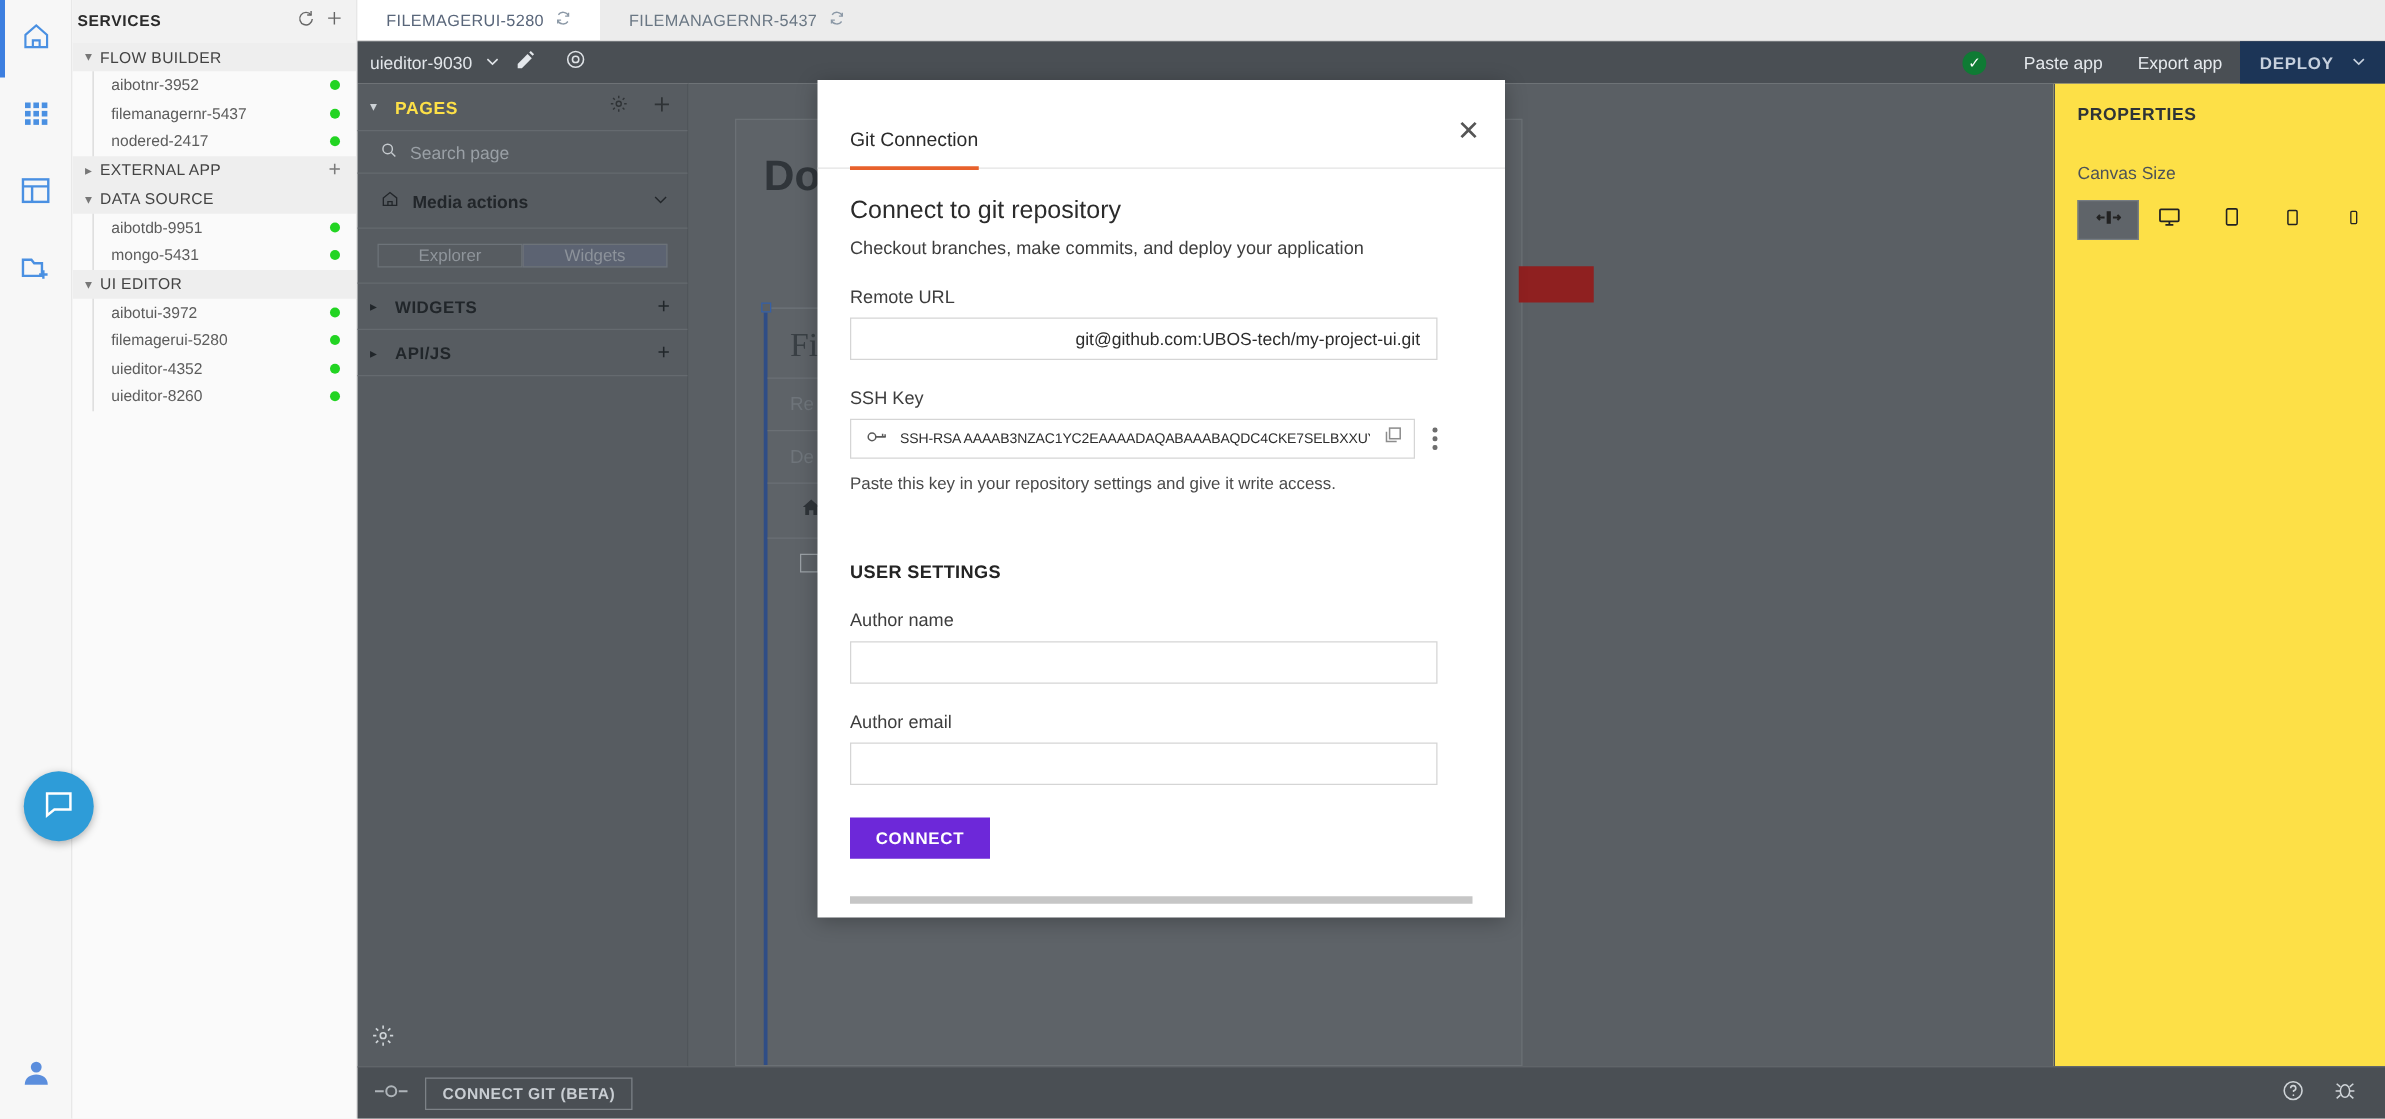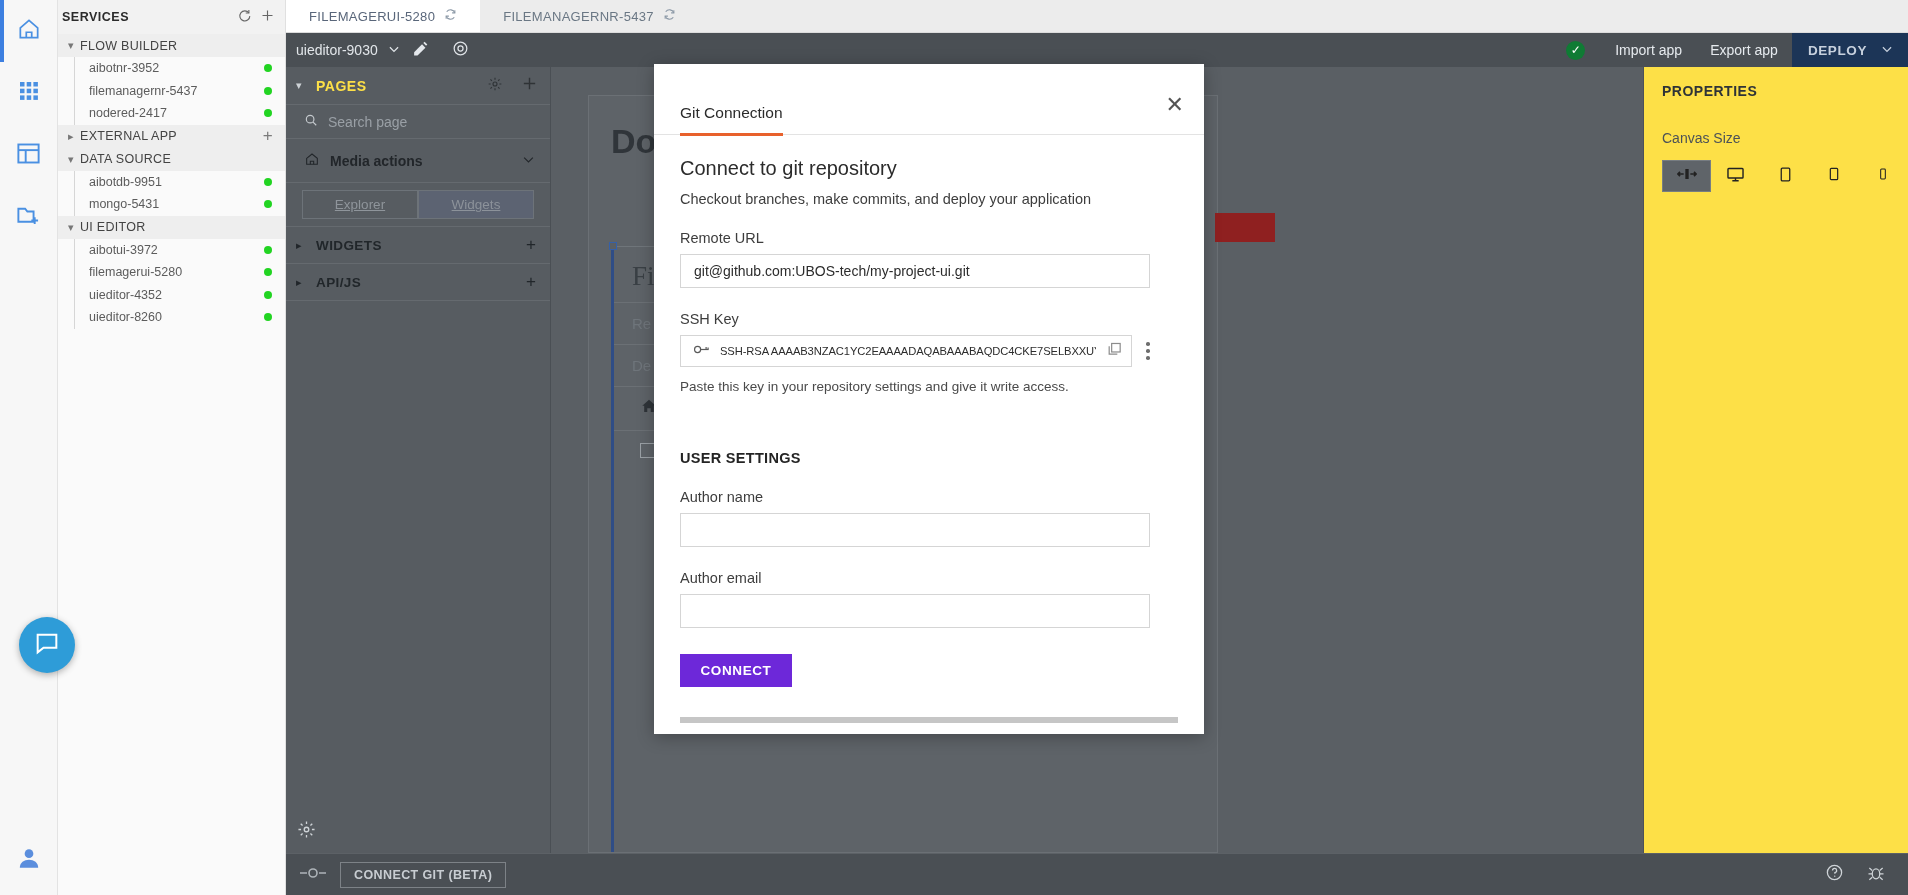--- a/index.html
+++ b/index.html
@@ -123,22 +123,22 @@
     border-bottom: 1px solid #656a6f;
   }
   .mediarow .hicon { color: #22262a; font-size: 14px; }
   .mediarow .mlbl { flex: 1 1 auto; font-size: 14px; font-weight: bold; color: #22262a; }
   .mediarow .chev { color: #22262a; font-size: 13px; }
   .segmented {
     height: 44px; display: flex; align-items: center; padding: 0 16px;
     border-bottom: 1px solid #656a6f;
   }
   .seg {
-    flex: 1 1 50%; height: 29px; display: flex; align-items: center; justify-content: center;
-    font-size: 13.5px; color: #8f959b; border: 1px solid #6d7379; text-decoration: underline;
+    flex: 1 1 50%; height: 19px; display: flex; align-items: center; justify-content: center;
+    font-size: 13.5px; color: #8f959b; border: 1px solid #6d7379;
   }
   .seg.on { background: #5c6372; color: #8c929a; border-color: #6d7379; }
   .accrow {
     height: 37px; display: flex; align-items: center; padding: 0 14px 0 10px;
     border-bottom: 1px solid #656a6f;
   }
   .accrow .caret { width: 20px; font-size: 11px; color: #21262a; }
   .accrow .lbl { flex: 1 1 auto; font-size: 13.5px; font-weight: bold; letter-spacing: .4px; color: #21262a; }
   .accrow .plus { font-size: 17px; color: #21262a; }
   .gear-bottom { position: absolute; left: 10px; bottom: 8px; color: #cfd4d8; font-size: 19px; }
@@ -215,21 +215,21 @@
   .modal-tab {
     display: inline-block; font-size: 15.5px; color: #2b2b2b; padding-bottom: 11px;
     border-bottom: 3px solid #e8612c; margin-bottom: -2px;
   }
   .modal-body { padding: 22px 26px 0 26px; overflow: hidden; flex: 1 1 auto; }
   .m-h1 { font-size: 20px; color: #2b2b2b; font-weight: normal; }
   .m-sub { font-size: 14.5px; color: #3d3d3d; margin-top: 11px; }
   .m-label { font-size: 14.5px; color: #3d3d3d; margin-top: 23px; margin-bottom: 8px; }
   .m-input {
     width: 470px; height: 34px; border: 1px solid #d5d5d5; background: #fff;
-    font-family: inherit; font-size: 14px; color: #2c2c2c; padding: 0 13px; outline: none;
+    font-family: inherit; font-size: 14px; color: #2c2c2c; padding: 0 13px; outline: none; text-align: right;
   }
   .sshrow { display: flex; align-items: center; gap: 14px; }
   .sshbox {
     width: 452px; height: 32px; border: 1px solid #d5d5d5; display: flex; align-items: center;
     gap: 10px; padding: 0 8px 0 12px; overflow: hidden;
   }
   .ssh-key-icon { color: #5a5a5a; font-size: 14px; flex: 0 0 auto; }
   .ssh-text {
     flex: 1 1 auto; font-size: 11.2px; color: #2c2c2c; white-space: nowrap; overflow: hidden;
     letter-spacing: -.1px;
@@ -447,21 +447,21 @@
       <span>
         <svg width="19" height="19" viewBox="0 0 24 24" fill="none" stroke="#dfe3e7" stroke-width="1.6">
           <circle cx="12" cy="12" r="8"></circle>
             <circle cx="12" cy="12" r="3.2"></circle>
         </svg>
       </span>
     </div>
     <div class="ed-spacer"></div>
     <div class="topright">
       <span class="ok-badge">✓</span>
-      <span class="txtbtn">Import app</span>
+      <span class="txtbtn">Paste app</span>
       <span class="txtbtn">Export app</span>
       <span class="deploy">
         <span>DEPLOY</span>
         <span>
           <svg width="14" height="14" viewBox="0 0 24 24" fill="none" stroke="#c6d0dd" stroke-width="2.2">
               <path d="M5 9 l7 7 l7 -7"></path>
             </svg>
         </span>
       </span>
     </div>

